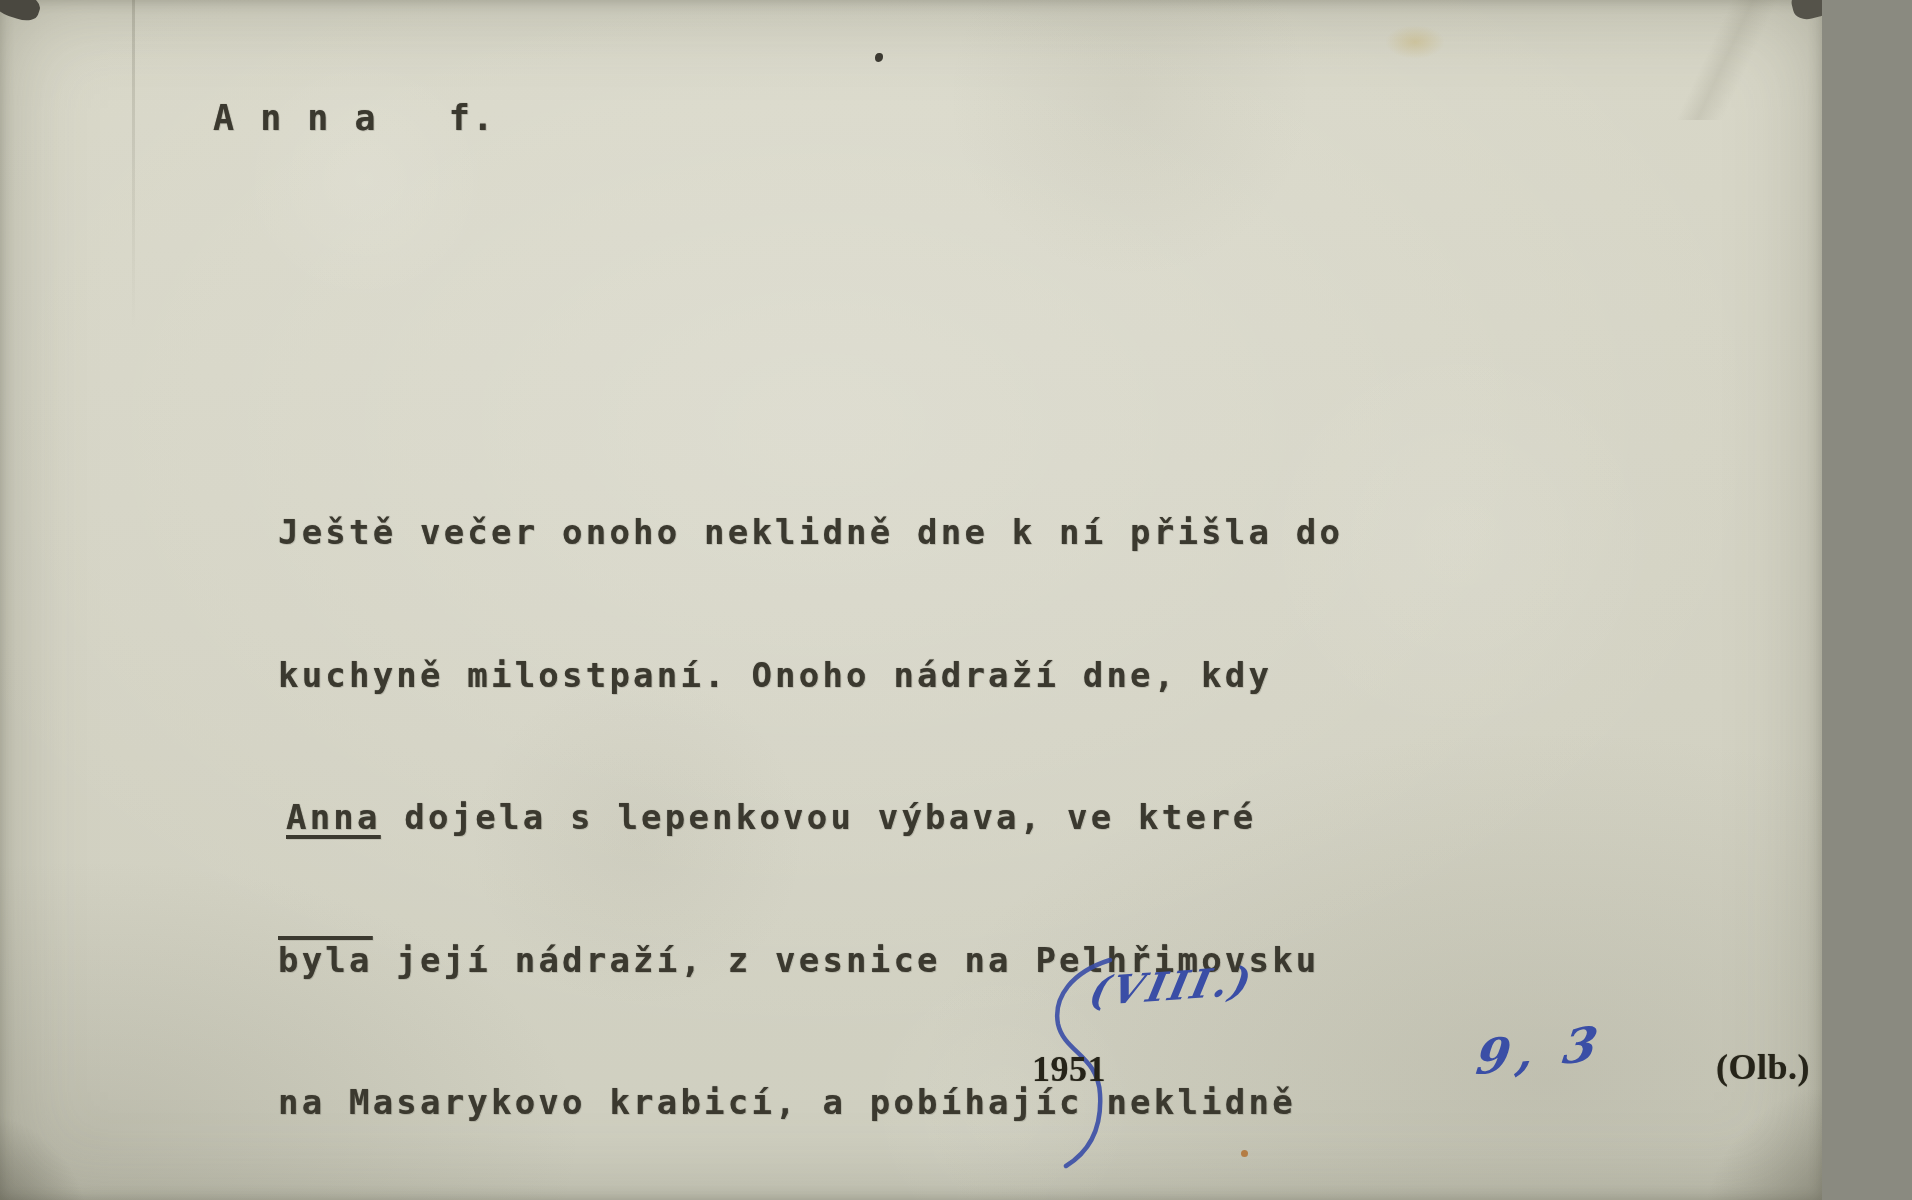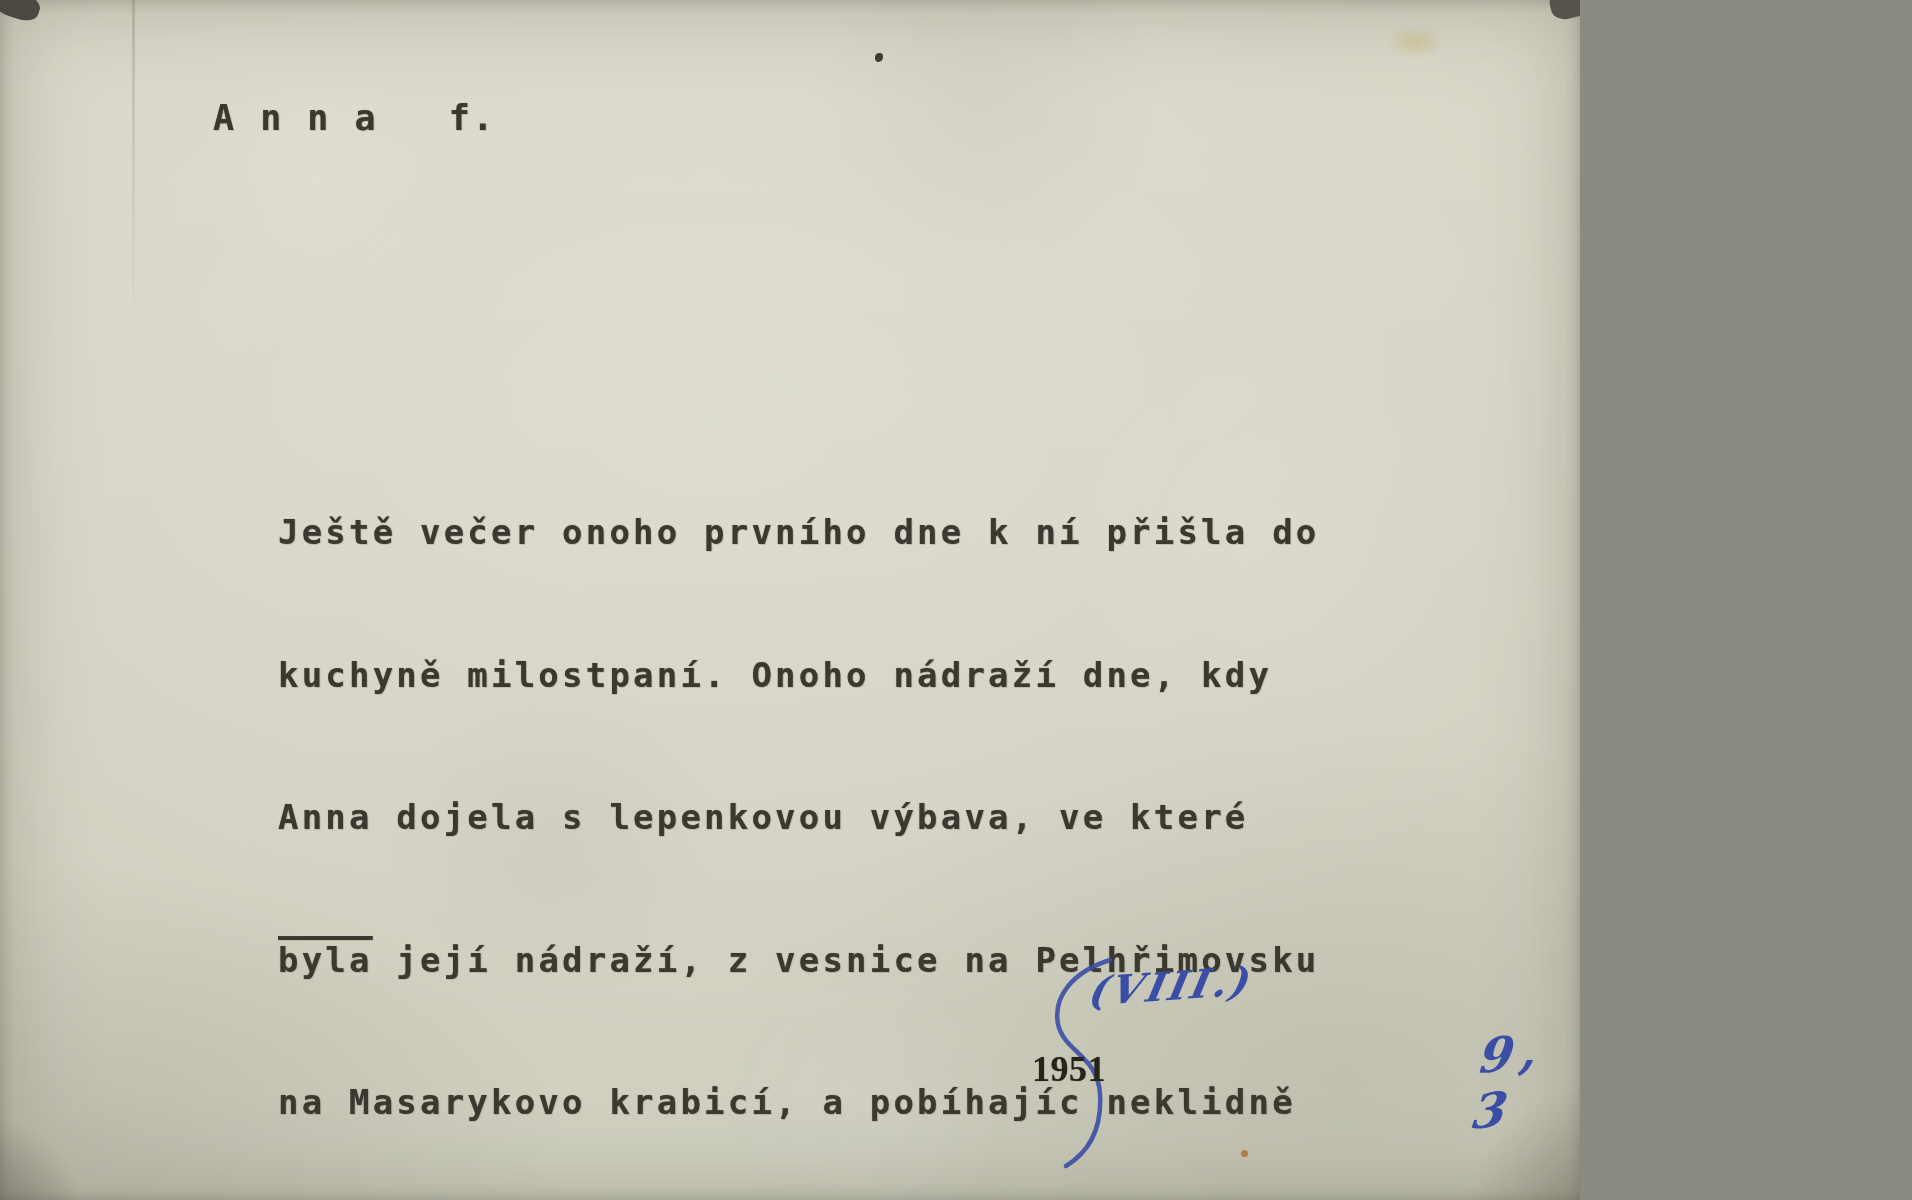--- a/index.html
+++ b/index.html
@@ -2,21 +2,21 @@
 <html><head>
 <meta charset="utf-8">
 <style>
   html, body {
     margin: 0;
     padding: 0;
     background: #8a8a80;
   }
   .scan {
     position: relative;
-    width: 1580px;
+    width: 1822px;
     height: 1200px;
     overflow: hidden;
     background:
       radial-gradient(ellipse 1400px 900px at 45% 35%, rgba(255,255,252,0.20), rgba(0,0,0,0) 70%),
       radial-gradient(ellipse 900px 500px at 85% 90%, rgba(120,118,100,0.18), rgba(0,0,0,0) 70%),
       radial-gradient(ellipse 700px 400px at 5% 95%, rgba(110,108,92,0.20), rgba(0,0,0,0) 70%),
       linear-gradient(178deg, #d9d8c9 0%, #d6d5c6 30%, #d3d2c3 60%, #cfcfc0 100%);
     box-shadow:
       inset 0 0 90px rgba(90,88,72,0.35),
       inset 0 0 14px rgba(60,58,46,0.30);
@@ -88,22 +88,24 @@
   }
   .body-text {
     position: absolute;
     left: 278px; top: 414px;
     font-size: 34px;
     line-height: 47.5px;
     letter-spacing: 3.2px;
     white-space: pre;
   }
   .u-word {
+    text-decoration: underline;
     text-decoration-thickness: 3.5px;
     text-underline-offset: 6px;
+    margin-left: 8px;
   }
   .o-word {
     text-decoration: overline;
     text-decoration-thickness: 3.5px;
     margin-top: 37px;
   }
 
   
   .pen {
     color: #3a4ea6;
@@ -158,21 +160,21 @@
   <div class="corner-mark-tr"></div>
   <div class="corner-shadow-bl"></div>
   <div class="corner-shadow-br"></div>
   <div class="speck-top"></div>
   <div class="stain-top-right"></div>
   <div class="dot-bottom-right"></div>
 
   <div class="header tw">A n n a   f.</div>
 
   <div class="body-text tw">
-    <div>Ještě večer onoho prvního dne k ní přišla do</div>
+    <div>Ještě večer onoho neklidně dne k ní přišla do</div>
     <div>kuchyně milostpaní. Onoho nádraží dne, kdy</div>
     <div><span class="u-word">Anna</span><span> dojela s lepenkovou výbava, ve které</span></div>
     <div><span class="o-word">byla</span><span> její nádraží, z vesnice na Pelhřimovsku</span></div>
     <div>na Masarykovo krabicí, a pobíhajíc neklidně</div>
     
     
     
   </div>
 
   <div class="roman pen">(VIII.)</div>

